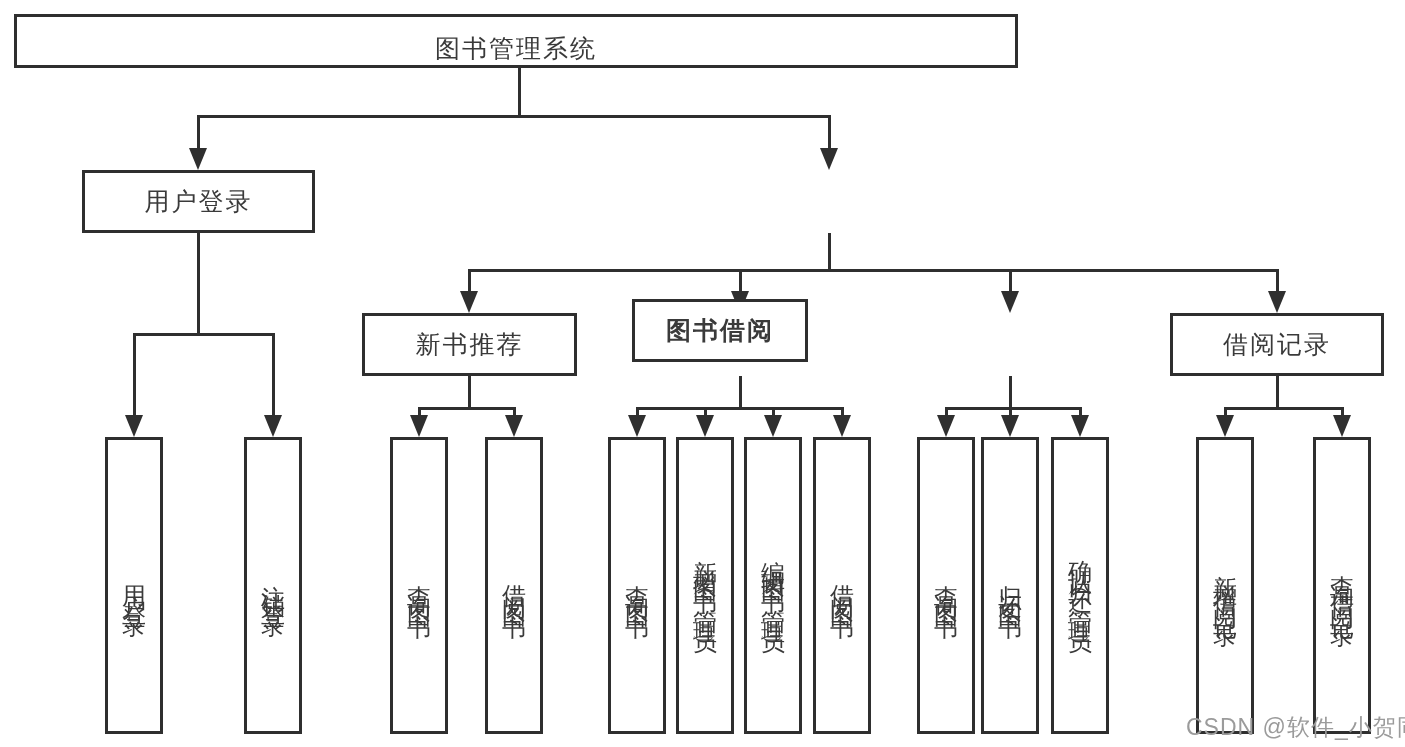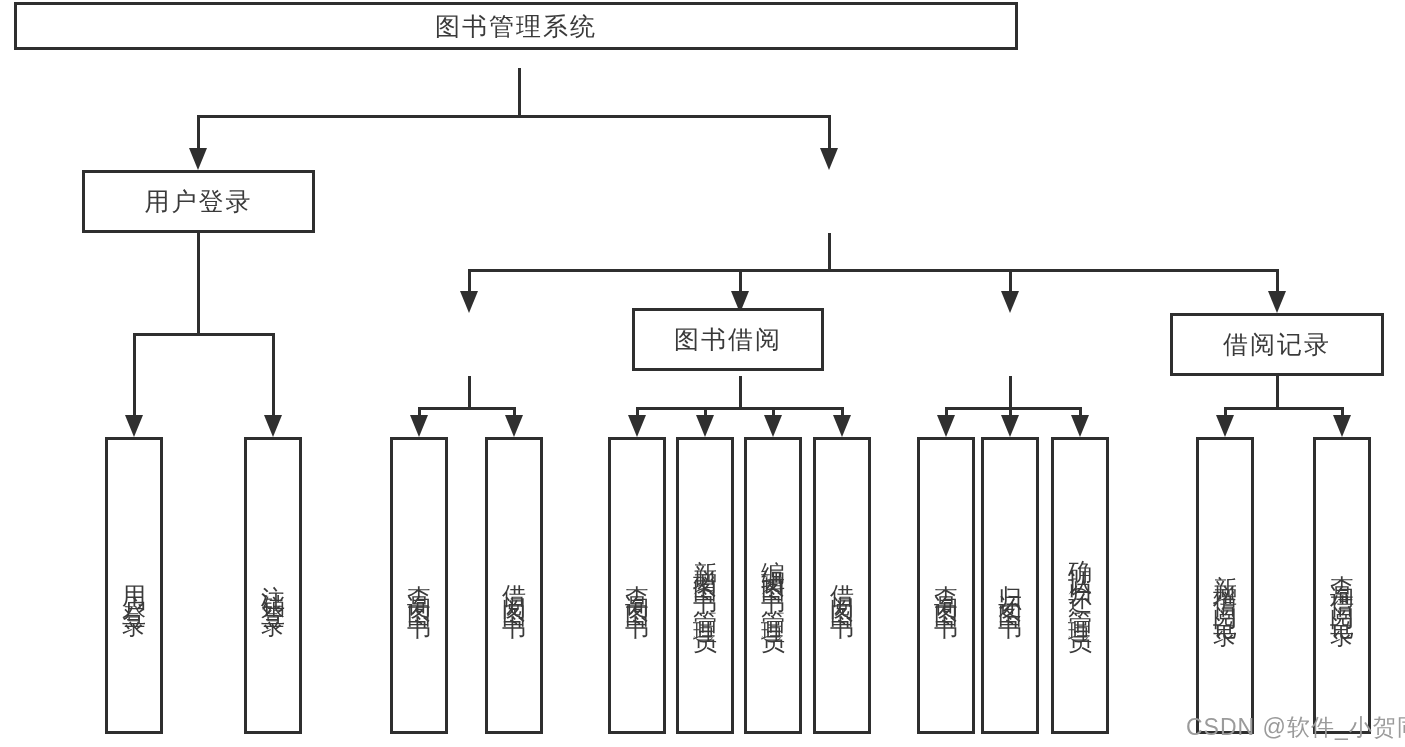--- a/index.html
+++ b/index.html
@@ -64,21 +64,21 @@
     letter-spacing: 1px;
     white-space: nowrap;
     z-index: 5;
   }
 </style>
 </head>
 <body>
 
 <div class="canvas">
 
-  <div class="box" style="left:14px; top:2px; width:1004px; height:48px;">
+  <div class="box" style="left:14px; top:14px; width:1004px; height:54px;align-items:flex-end;">
     <span>图书管理系统</span>
   </div>
 
   <div class="vline" style="left:518px; top:68px; height:50px;"></div>
   <div class="hline" style="left:197px; top:115px; width:634px;"></div>
   <div class="vline" style="left:197px; top:115px; height:35px;"></div>
   <div class="arr" style="left:189px; top:148px;"></div>
   <div class="vline" style="left:828px; top:115px; height:35px;"></div>
   <div class="arr" style="left:820px; top:148px;"></div>
 
@@ -97,21 +97,24 @@
   <div class="hline" style="left:468px; top:269px; width:811px;"></div>
   <div class="vline" style="left:468px; top:269px; height:25px;"></div>
   <div class="arr" style="left:460px; top:291px;"></div>
   <div class="vline" style="left:739px; top:269px; height:25px;"></div>
   <div class="arr" style="left:731px; top:291px;"></div>
   <div class="vline" style="left:1009px; top:269px; height:25px;"></div>
   <div class="arr" style="left:1001px; top:291px;"></div>
   <div class="vline" style="left:1276px; top:269px; height:25px;"></div>
   <div class="arr" style="left:1268px; top:291px;"></div>
 
-  <div class="box" style="left:632px; top:308px; width:192px; height:63px;">
+  <div class="box" style="left:362px; top:313px; width:215px; height:63px;">
+    <span>新书推荐</span>
+  </div>
+  <div class="box" style="left:632px; top:299px; width:176px; height:63px;font-weight:bold;">
     <span>图书借阅</span>
   </div>
   <div class="box" style="left:1170px; top:313px; width:214px; height:63px;">
     <span>借阅记录</span>
   </div>
 
   <div class="vline" style="left:468px; top:376px; height:34px;"></div>
   <div class="vline" style="left:739px; top:376px; height:34px;"></div>
   <div class="vline" style="left:1009px; top:376px; height:34px;"></div>
   <div class="vline" style="left:1276px; top:376px; height:34px;"></div>

